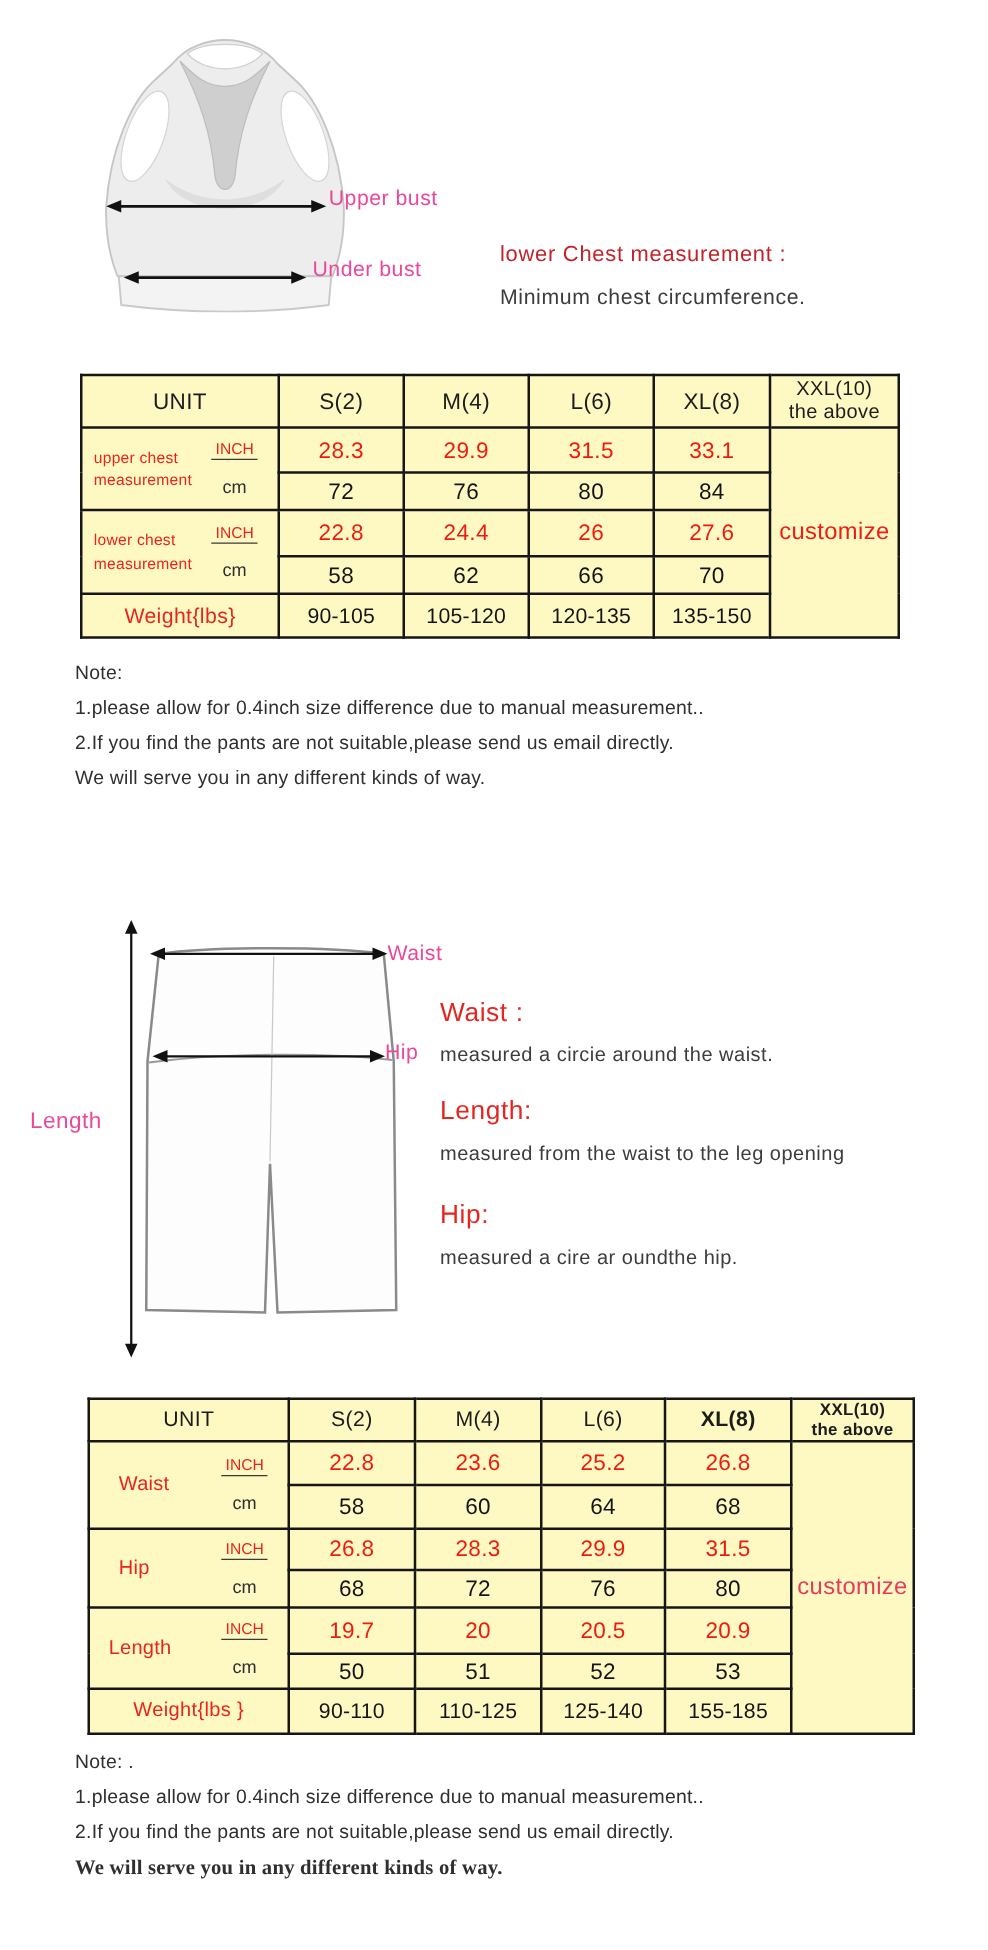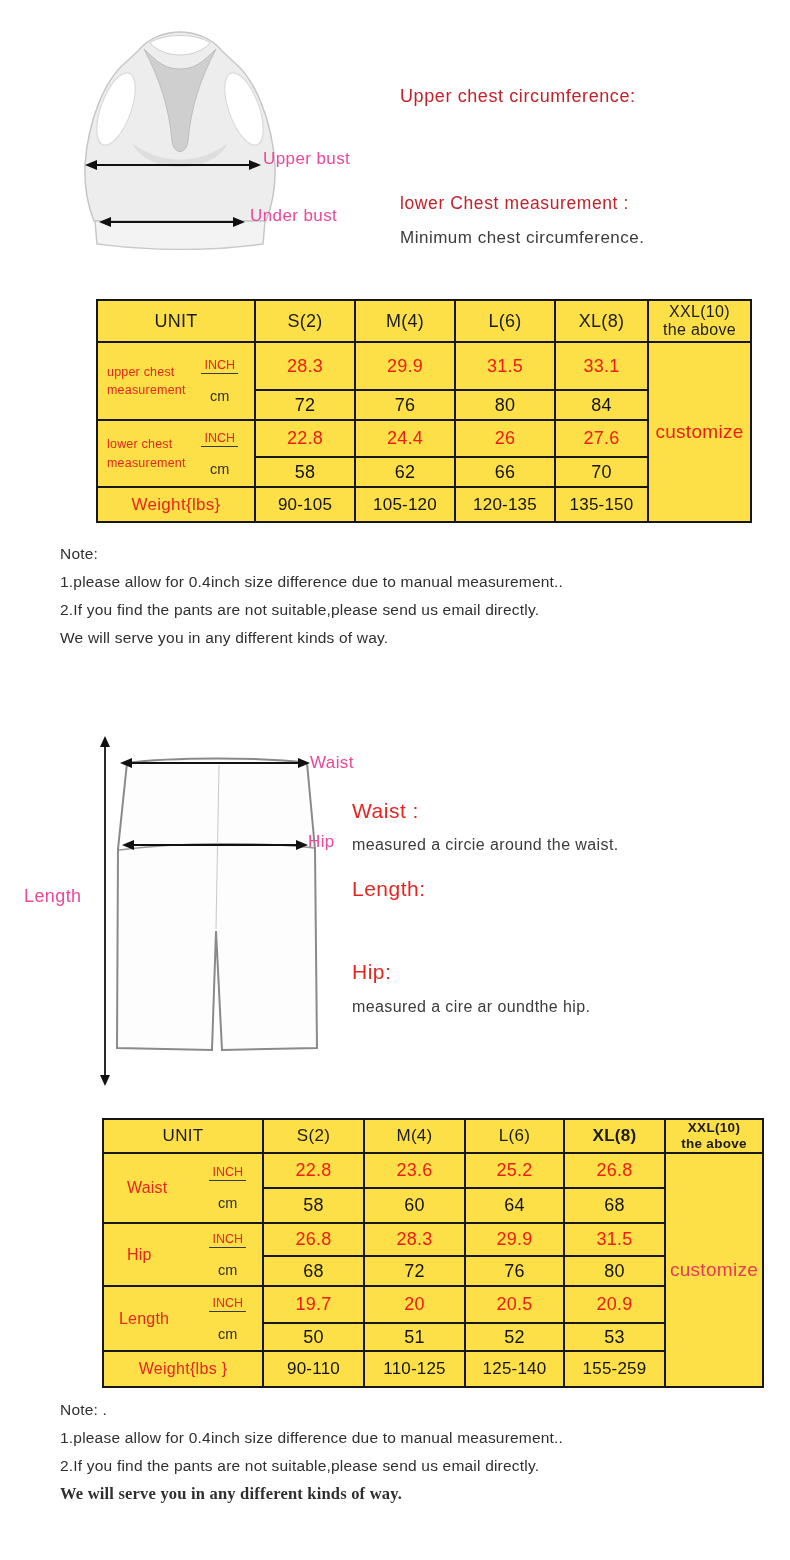--- a/index.html
+++ b/index.html
@@ -8,21 +8,21 @@
   .abs{position:absolute;}
 
   
   .h-red{position:absolute;color:#c2222a;font-size:18px;letter-spacing:.6px;}
   .h-desc{position:absolute;color:#3c3c3c;font-size:17px;letter-spacing:.5px;}
 
   
   .garment-lbl{position:absolute;color:#ec4899;font-size:17px;letter-spacing:.4px;}
 
   
-  table.size{border-collapse:collapse;table-layout:fixed;position:absolute;background:#fde047;margin-left:32px;}
+  table.size{border-collapse:collapse;table-layout:fixed;position:absolute;background:#fef9c3;}
   table.size td{border:2px solid #161616;text-align:center;vertical-align:middle;padding:0;overflow:hidden;}
   .t1{left:64px;top:299px;width:654px;}
   .t2{left:70px;top:1118px;width:660px;}
   .hdr td{font-size:18px;color:#1c1c1c;letter-spacing:.3px;}
   .t2 .hdr td{font-size:17px;}
   td.xxl-cell{font-size:16px;line-height:1.15;}
   .t2 td.xxl-cell{font-size:13.5px;line-height:1.15;font-weight:600;}
   td.bold{font-weight:bold;}
   td.v-red{color:#ee1b10;font-size:18px;letter-spacing:.3px;}
   td.v-blk{color:#141414;font-size:18px;letter-spacing:.3px;}
@@ -77,21 +77,20 @@
     <g>
       <line x1="27" y1="197" x2="157" y2="197" stroke="#111" stroke-width="2.2"></line>
       <polygon points="19,197 31,192 31,202" fill="#111"></polygon>
       <polygon points="165,197 153,192 153,202" fill="#111"></polygon>
     </g>
   </svg>
 
   <div class="garment-lbl" style="left:263px;top:149px">Upper bust</div>
   <div class="garment-lbl" style="left:250px;top:206px">Under bust</div>
 
-  <div class="h-red" style="left:400px;top:86px">Upper chest circumference:</div>
   <div class="h-red" style="left:400px;top:193px;font-size:17.5px">lower Chest measurement :</div>
   <div class="h-desc" style="left:400px;top:228px">Minimum chest circumference.</div>
 
   <table class="size t1">
     <colgroup>
       <col style="width:158px">
         <col style="width:100px">
         <col style="width:100px">
       <col style="width:100px">
         <col style="width:93px">
@@ -102,21 +101,21 @@
         <td>UNIT</td>
         <td>S(2)</td>
         <td>M(4)</td>
         <td>L(6)</td>
         <td>XL(8)</td>
         <td class="xxl-cell">
           <div>XXL(10)</div>
           <div>the above</div>
         </td>
       </tr>
-      <tr style="height:48px">
+      <tr style="height:36px">
         <td class="label-cell" rowspan="2">
           <div class="wrap">
             <div class="lbl">
               <span>upper chest</span><br>
               <span>measurement</span>
             </div>
             <div class="frac">
               <span class="top">INCH</span>
               <span class="bot">cm</span>
             </div>
@@ -161,21 +160,21 @@
       <tr style="height:35px">
         <td class="weight-lbl">Weight{lbs}</td>
         <td class="weight-val">90-105</td>
         <td class="weight-val">105-120</td>
         <td class="weight-val">120-135</td>
         <td class="weight-val">135-150</td>
       </tr>
     </tbody>
   </table>
 
-  <div class="note" style="top:540px">
+  <div class="note" style="top:525px">
     <div>Note:</div>
     <div>1.please allow for 0.4inch size difference due to manual measurement..</div>
     <div>2.If you find the pants are not suitable,please send us email directly.</div>
     <div>We will serve you in any different kinds of way.</div>
   </div>
 
 
   <svg class="abs" style="left:20px;top:732px" width="330" height="356" viewBox="0 0 330 356">
 
     <path d="M 107,31 C 150,25 245,25 287,31 L 295,117 L 297,316 L 202,318 L 196,199 L 192,318 L 97,316 L 98,117 Z" fill="#fdfdfd" stroke="#8a8a8a" stroke-width="2"></path>
@@ -203,20 +202,21 @@
     </g>
   </svg>
 
   <div class="garment-lbl" style="left:310px;top:753px">Waist</div>
   <div class="garment-lbl" style="left:308px;top:832px">Hip</div>
   <div class="garment-lbl" style="left:24px;top:886px;font-size:18px">Length</div>
 
   <div class="def-h" style="left:352px;top:799px">Waist :</div>
   <div class="def-d" style="left:352px;top:836px">measured a circie around the waist.</div>
   <div class="def-h" style="left:352px;top:877px">Length:</div>
+  <div class="def-d" style="left:352px;top:915px">measured from the waist to the leg opening</div>
   <div class="def-h" style="left:352px;top:960px">Hip:</div>
   <div class="def-d" style="left:352px;top:998px">measured a cire ar oundthe hip.</div>
 
   <table class="size t2">
     <colgroup>
       <col style="width:160px">
         <col style="width:101px">
         <col style="width:101px">
       <col style="width:99px">
         <col style="width:101px">
@@ -296,21 +296,21 @@
         <td class="v-blk">50</td>
         <td class="v-blk">51</td>
         <td class="v-blk">52</td>
         <td class="v-blk">53</td>
       </tr>
       <tr style="height:36px">
         <td class="weight-lbl" style="font-size:16px">Weight{lbs }</td>
         <td class="weight-val">90-110</td>
         <td class="weight-val">110-125</td>
         <td class="weight-val">125-140</td>
-        <td class="weight-val">155-259</td>
+        <td class="weight-val">155-185</td>
       </tr>
     </tbody>
   </table>
 
   <div class="note" style="top:1396px">
     <div>Note: .</div>
     <div>1.please allow for 0.4inch size difference due to manual measurement..</div>
     <div>2.If you find the pants are not suitable,please send us email directly.</div>
     <div class="serif">We will serve you in any different kinds of way.</div>
   </div>

